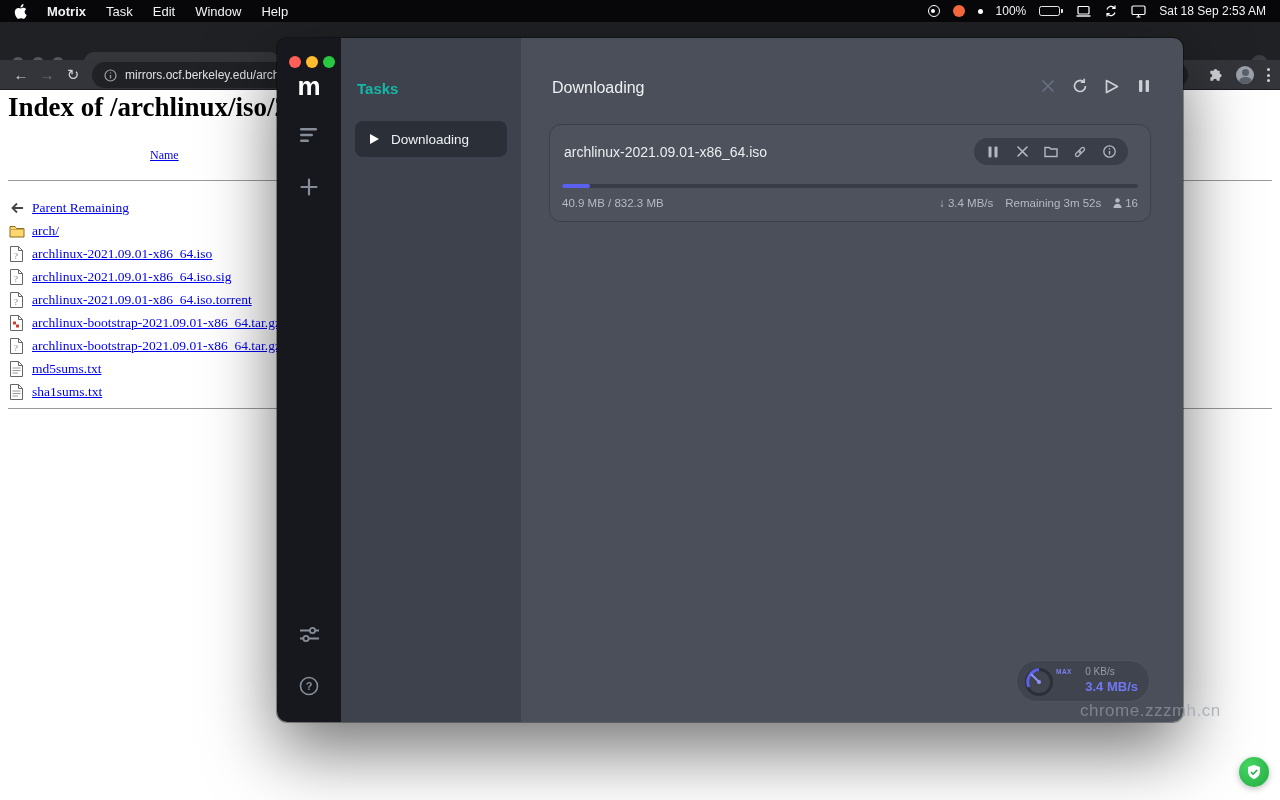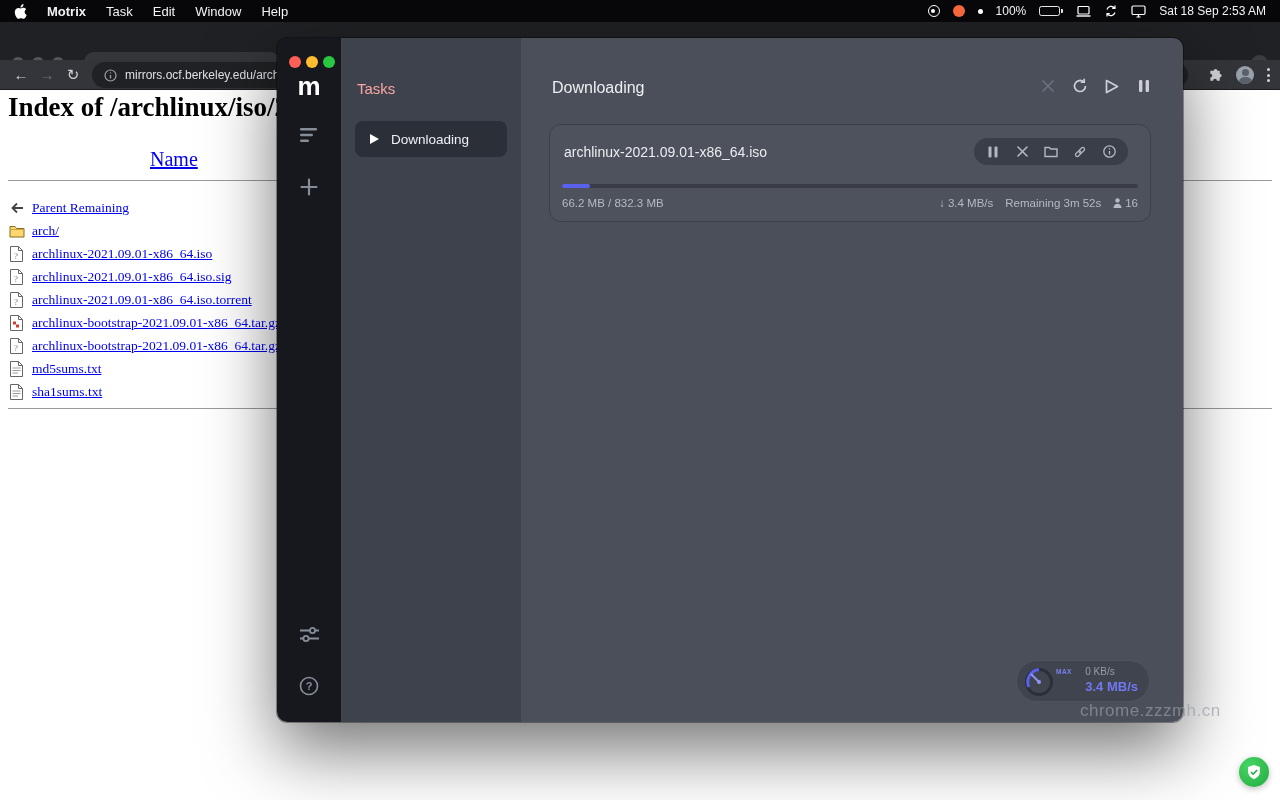--- a/index.html
+++ b/index.html
@@ -48,38 +48,38 @@
   .avatar{width:18px;height:18px;border-radius:50%;background:#9ba1aa;position:relative;overflow:hidden;}
   .avatar::before{content:"";position:absolute;left:5.5px;top:3px;width:7px;height:7px;border-radius:50%;background:#5c626b;}
   .avatar::after{content:"";position:absolute;left:2.5px;top:11px;width:13px;height:9px;border-radius:50%;background:#5c626b;}
   .kebab{display:flex;flex-direction:column;gap:2.5px;}
   .kebab i{width:3px;height:3px;border-radius:50%;background:#cfd1d4;}
 
   
   .page{position:absolute;left:0;top:90px;width:1280px;height:710px;background:#fff;color:#000;
         font-family:"Liberation Serif","DejaVu Serif",serif;}
   .page h1{position:absolute;left:8px;top:2px;margin:0;font-size:27px;font-weight:bold;white-space:nowrap;}
-  .colhead{position:absolute;left:150px;top:58px;font-size:20px;}
+  .colhead{position:absolute;left:150px;top:58px;font-size:12px;}
   .page a{color:#0000ee;text-decoration:underline;}
   .hr{position:absolute;left:8px;right:8px;height:0;border-top:1px solid #9a9a9a;}
   .hr1{top:90px;} .hr2{top:318px;}
   .filelist{position:absolute;left:0;top:106px;width:600px;}
   .frow{height:23px;display:flex;align-items:center;padding-left:9px;}
   .ficon{width:16px;height:16px;margin-right:7px;flex:0 0 16px;}
   .flink{font-size:13.5px;white-space:nowrap;}
 
   
   .motrix{position:absolute;left:277px;top:38px;width:906px;height:684px;border-radius:10px;overflow:hidden;
           display:flex;z-index:30;box-shadow:0 28px 70px rgba(0,0,0,.55),0 0 0 1px rgba(0,0,0,.35);}
   .mx-nav{width:64px;background:#16181e;position:relative;flex:0 0 64px;}
   .mx-light{position:absolute;top:18px;width:12px;height:12px;border-radius:50%;}
   .mx-logo{position:absolute;left:0;top:34px;width:64px;text-align:center;color:#fff;font-size:26px;font-weight:bold;line-height:28px;}
   .mx-navicon{position:absolute;left:0;width:64px;display:flex;justify-content:center;}
   .mx-sidebar{width:180px;background:#3d424c;position:relative;flex:0 0 180px;}
-  .sb-title{position:absolute;left:16px;top:42px;font-size:15px;font-weight:400;color:#fca5a5;}
+  .sb-title{position:absolute;left:16px;top:42px;font-size:15px;font-weight:700;color:#14b8a6;}
   .sb-item{position:absolute;left:14px;width:152px;height:36px;border-radius:8px;display:flex;align-items:center;
            gap:11px;padding-left:13px;box-sizing:border-box;color:#b7bcc4;font-size:13.5px;}
   .sb-item.sel{background:#2b2f38;color:#eef0f3;}
   .sb-ic{width:12px;height:12px;flex:0 0 12px;display:flex;align-items:center;justify-content:center;}
 
   .mx-main{flex:1;background:#4a4f59;position:relative;}
   .main-title{position:absolute;left:31px;top:41px;font-size:16px;font-weight:500;color:#edeff2;}
   .hdr-icons{position:absolute;right:31px;top:40px;display:flex;gap:16px;align-items:center;}
   .hicon{width:16px;height:16px;color:#ccd0d6;display:flex;align-items:center;justify-content:center;}
   .hicon.dim{color:#697080;}
@@ -386,21 +386,21 @@
             <svg width="13" height="13" viewBox="0 0 13 13">
                 <circle cx="6.5" cy="6.5" r="5.7" fill="none" stroke="currentColor" stroke-width="1.3"></circle>
                 <path d="M6.5 3.2v1.2M6.5 5.9v3.6" stroke="currentColor" stroke-width="1.4"></path>
               </svg>
           </span>
         </div>
         <div class="ptrack">
           <div class="pfill" style="width: 4.9%;"></div>
         </div>
         <div class="stats">
-          <span>66.2 MB / 832.3 MB</span>
+          <span>40.9 MB / 832.3 MB</span>
           <span class="stats-r">
             <span class="grp">
               <span>↓</span>
               <span>3.4 MB/s</span>
             </span>
             <span>Remaining 3m 52s</span>
             <span class="grp">
               <span style="display:flex;">
                 <svg width="9" height="10" viewBox="0 0 9 10">
                     <circle cx="4.5" cy="2.4" r="2.2" fill="#b5bac3"></circle>

